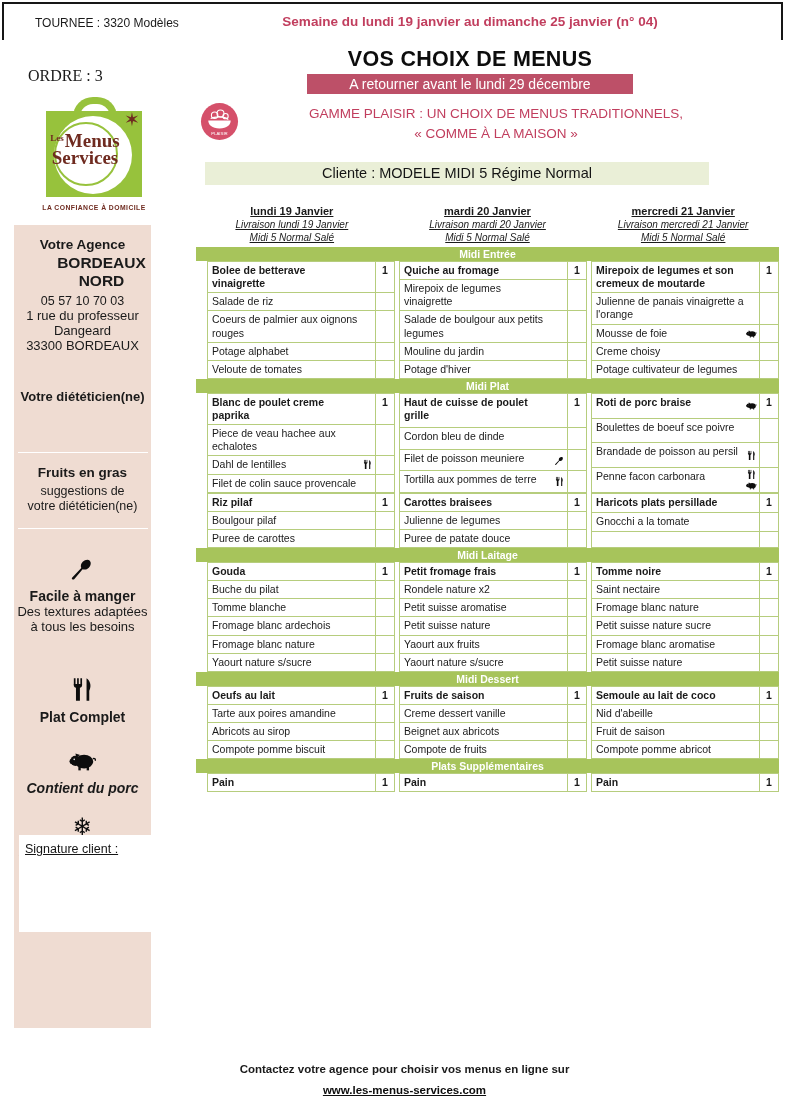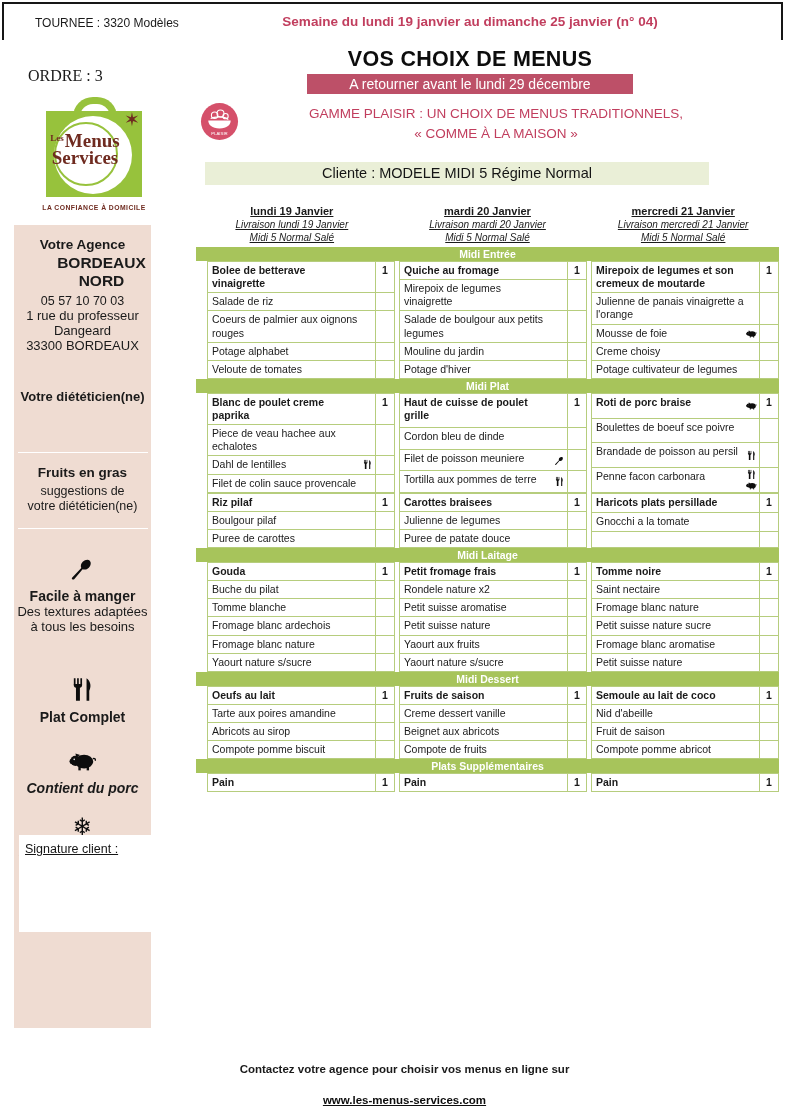--- a/index.html
+++ b/index.html
@@ -76,21 +76,21 @@
   .dish{flex:1;position:relative;border:1px solid var(--border-green);border-right:none;padding:2px 15px 2px 4px;font-size:10.5px;line-height:1.25;background:#fff;}
   .qty{width:18px;border:1px solid var(--border-green);display:flex;justify-content:center;align-items:flex-start;padding-top:2px;font-size:10.5px;font-weight:bold;background:#fff;}
   .menu-row + .menu-row .dish,.menu-row + .menu-row .qty{border-top:none;}
   .menu-row.bold .dish-label{font-weight:bold;}
   .dish-icons{position:absolute;right:2px;top:1px;bottom:1px;display:flex;flex-direction:column;justify-content:space-evenly;align-items:center;}
   .row-icn{display:inline-block;width:11px;height:11px;color:#0d0d0d;}
   .row-icn svg{width:100%;height:100%;display:block;}
 
   
   .footer{position:absolute;left:12px;top:1062px;width:785px;text-align:center;font-weight:bold;font-size:11.5px;line-height:15px;}
-  .footer-link{display:inline-block;margin-top:16px;color:#0d0d0d;}
+  .footer-link{display:inline-block;margin-top:6px;color:#0d0d0d;}
 </style>
 </head>
 <body>
 
 <div id="page">
 
   <div class="frame-top"></div>
   <div class="frame-left"></div>
   <div class="frame-right"></div>
 

